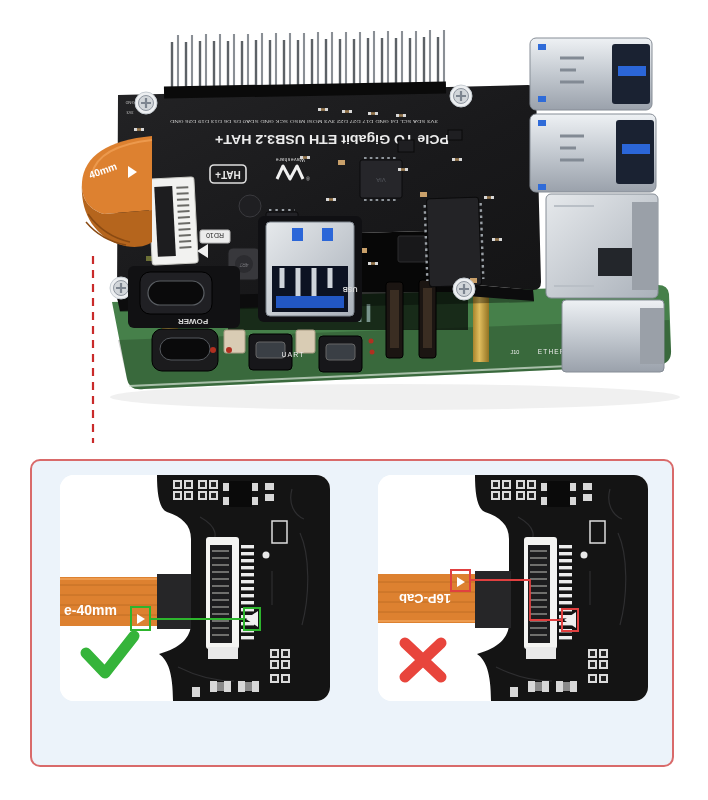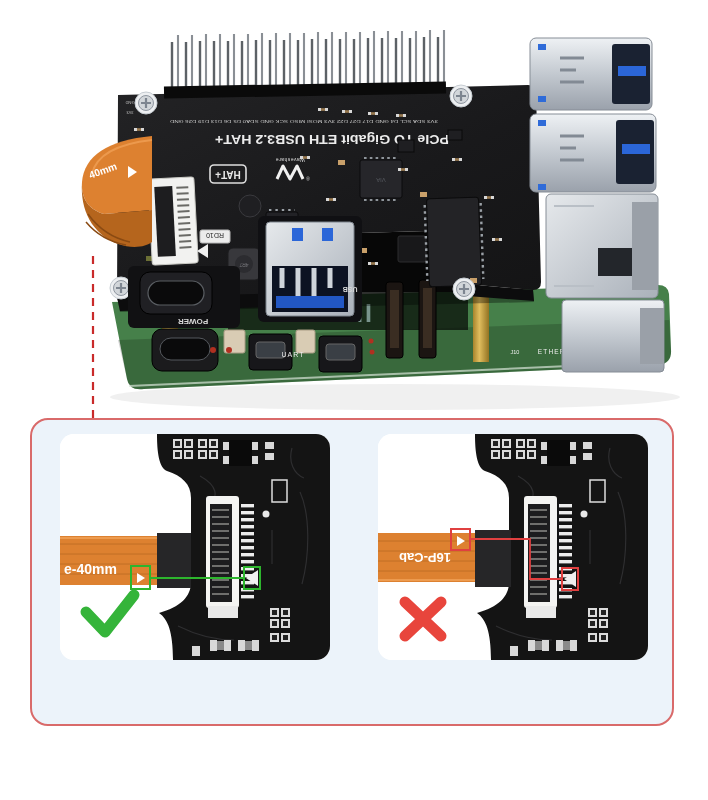--- a/index.html
+++ b/index.html
@@ -1,23 +1,23 @@
 <!DOCTYPE html>
 <html style="--c-accent_red: #d96a6a; --c-dashed_red: #c92a2a; --c-annotation_green: #2db52d; --c-annotation_red: #e04040; --c-success_green: #35b43a; --c-error_red: #e8453c; --c-callout_bg: #ecf3fa; --c-cable_orange: #dd8130; --c-pcb_black: #171717; --c-pi_green: #46804a;"><head>
 <meta charset="utf-8">
 <style>
   html,body{margin:0;padding:0;background:#ffffff;}
   body{font-family:"Liberation Sans", sans-serif;}
   .stage{position:relative;width:708px;height:800px;background:#fff;overflow:hidden;margin:0 auto;}
   .photo-wrap{position:absolute;left:0;top:0;width:708px;height:443px;}
   .callout{
-    position:absolute;left:30px;top:418px;width:644px;height:308px;
+    position:absolute;left:30px;top:459px;width:644px;height:308px;
     border:2px solid var(--c-accent_red,#d96a6a);
     background:var(--c-callout_bg,#ecf3fa);
-    border-radius:18px;box-sizing:border-box;
+    border-radius:10px;box-sizing:border-box;
   }
   .panel{
     position:absolute;top:14px;width:270px;height:226px;background:#ffffff;
     border-radius:14px;overflow:hidden;
   }
   .panel.left{left:28px;}
   .panel.right{left:346px;}
   .panel svg{display:block;}
   svg text{font-family:"Liberation Sans", sans-serif;}
 </style>

